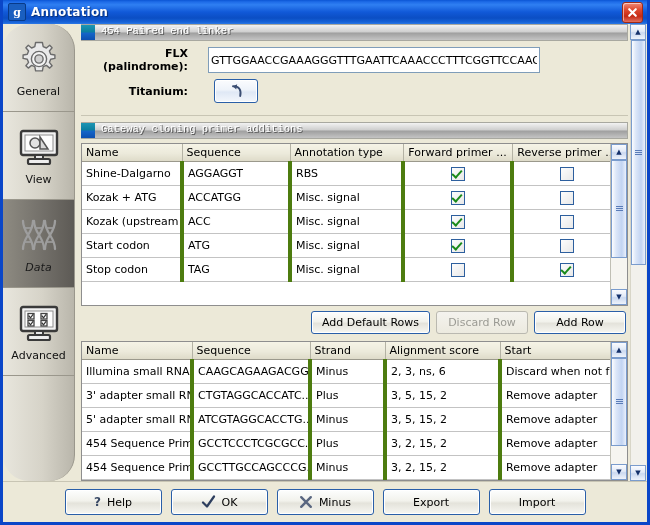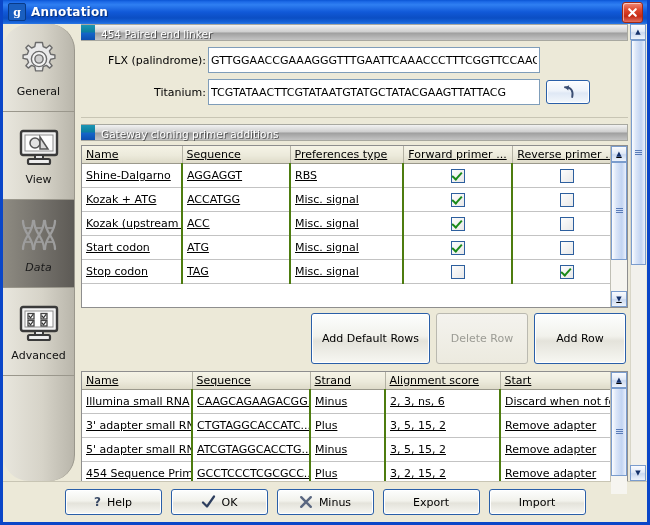--- a/index.html
+++ b/index.html
@@ -129,25 +129,26 @@
     min-width: 0;
     display: flex;
     flex-direction: column;
   }
 
   
   .group { margin-bottom: 2px; }
   .group-header {
     height: 15px;
     display: flex;
-    align-items: flex-end;
+    align-items: flex-start;
     background: linear-gradient(to bottom, #f2f2f2 0%, #cdcdcd 48%, #9e9e9e 52%, #c4c4c4 100%);
     border: 1px solid #a8a8a0;
     border-left: none;
     margin-bottom: 4px;
+    font-family: Liberation Mono, monospace;
   }
   .group-marker {
     width: 14px; height: 15px;
     background: linear-gradient(to bottom, #1c96b4 0%, #0c7fa0 45%, #1565c8 55%, #0d4fb0 100%);
     flex-shrink: 0;
   }
   .group-title {
     font-size: 10.5px;
     color: #ffffff;
     text-shadow: 1px 1px 0 rgba(60,60,60,0.8);
@@ -157,24 +158,25 @@
   
   .form-rows { padding: 2px 0 6px 0; }
   .form-row {
     display: flex;
     align-items: center;
     margin-bottom: 6px;
   }
   .form-label {
     width: 127px;
     text-align: right;
-    padding-right: 2px;
+    padding-right: 20px;
     font-size: 11px;
     color: #000;
     box-sizing: border-box;
+    font-weight: bold;
   }
   .form-input {
     height: 18px;
     border: 1px solid #7f9db9;
     background: #ffffff;
     font-size: 11px;
     font-family: "DejaVu Sans", "Liberation Sans", sans-serif;
     padding: 12px 2px;
     color: #000;
     box-sizing: border-box;
@@ -194,21 +196,20 @@
     border-top: 1px solid #c8c5b4;
     margin: 0 0 4px 0;
   }
 
   
   .table-wrap {
     display: flex;
     border: 1px solid #8e8e8e;
     background: #fff;
     box-sizing: border-box;
-    text-decoration: underline;
   }
   .tbl-main { flex: 1; min-width: 0; overflow: hidden; }
   table.grid {
     border-collapse: collapse;
     width: 100%;
     table-layout: fixed;
   }
   table.grid th {
     background: linear-gradient(to bottom, #f5f3e6 0%, #eceadb 55%, #dedbc9 100%);
     border-right: 1px solid #b4b2a4;
@@ -218,21 +219,21 @@
     text-align: left;
     padding: 2px 4px;
     height: 17px;
     color: #000;
     box-sizing: border-box;
     white-space: nowrap;
     overflow: hidden;
   }
   table.grid th.c { text-align: center; }
   table.grid td {
-    border-right: 2px solid #4d7c0f;
+    border-right: 4px solid #4d7c0f;
     border-bottom: 1px solid #c3c3c3;
     font-size: 11px;
     padding: 2px 4px;
     height: 24px;
     background: #ffffff;
     color: #000;
     box-sizing: border-box;
     white-space: nowrap;
     overflow: hidden;
     text-overflow: clip;
@@ -312,21 +313,21 @@
   
   .btn-row {
     display: flex;
     justify-content: flex-end;
     gap: 6px;
     padding: 5px 2px 5px 0;
   }
   .btn {
     min-width: 70px;
     height: 21px;
-    padding: 14px 10px;
+    padding: 0 10px;
     font-size: 11px;
     font-family: "DejaVu Sans", "Liberation Sans", sans-serif;
     border: 1px solid #2a5fa8;
     border-radius: 3px;
     background: linear-gradient(to bottom, #fdfefe 0%, #f2f2ec 45%, #e4e3db 55%, #f7f7f2 100%);
     color: #000;
     display: flex; align-items: center; justify-content: center;
     gap: 5px;
     cursor: pointer;
     box-shadow: inset 0 0 0 1px #ffffff;
@@ -467,21 +468,20 @@
               <div class="group-marker"></div>
               <div class="group-title">454 Paired end linker</div>
             </div>
             <div class="form-rows">
               <div class="form-row">
                 <div class="form-label">FLX (palindrome):</div>
                 <input class="form-input" value="GTTGGAACCGAAAGGGTTTGAATTCAAACCCTTTCGGTTCCAAC" style="">
               </div>
               <div class="form-row">
                 <div class="form-label">Titanium:</div>
-                <input class="form-input" value="TCGTATAACTTCGTATAATGTATGCTATACGAAGTTATTACG" style="">
                 <div class="revert-btn">
                   <svg width="17" height="16" viewBox="0 0 17 16">
                     <path d="M5 3.2 C11.5 3.2, 13.5 7.5, 12.2 13" fill="none" stroke="#3b4e73" stroke-width="1.9" stroke-linecap="round"></path>
                     <path d="M5 3.2 L9.2 1.2 L8.2 6.4 Z" fill="#3b4e73"></path>
                   </svg>
                 </div>
               </div>
             </div>
             <div class="group-divider"></div>
           </div>
@@ -499,21 +499,21 @@
                     <col style="width:100px">
                       <col style="width:108px">
                       <col style="width:113px">
                     <col style="width:109px">
                       <col style="width:109px">
                   </colgroup>
                   <thead>
                     <tr>
                       <th>Name</th>
                       <th>Sequence</th>
-                      <th>Preferences type</th>
+                      <th>Annotation type</th>
                       <th class="c">Forward primer ...</th>
                       <th class="c">Reverse primer ...</th>
                     </tr>
                   </thead>
                   <tbody>
                     <tr>
                       <td>Shine-Dalgarno</td>
                       <td>AGGAGGT</td>
                       <td>RBS</td>
                       <td class="c"><span class="chk on"></span></td>
@@ -556,21 +556,21 @@
                   <div class="sb-thumb" style="top:0; height:98px;">
                     <div class="grip"></div>
                   </div>
                 </div>
                 <div class="sb-btn">▼</div>
               </div>
             </div>
 
             <div class="btn-row">
               <div class="btn">Add Default Rows</div>
-              <div class="btn disabled">Delete Row</div>
+              <div class="btn disabled">Discard Row</div>
               <div class="btn">Add Row</div>
             </div>
           </div>
 
           <div class="group">
 
             <div class="table-wrap" style="height:140px;">
               <div class="tbl-main">
                 <table class="grid">
                   <colgroup>

